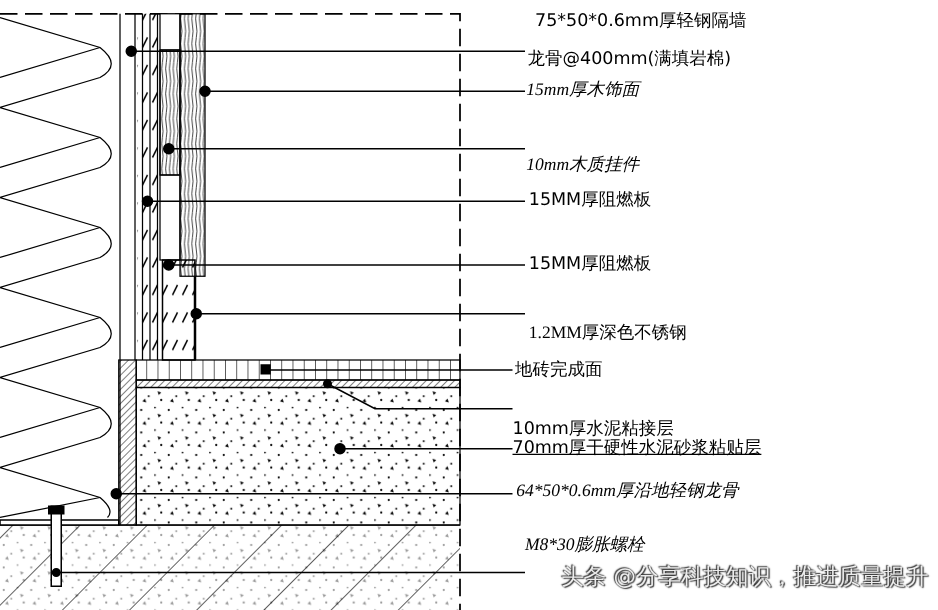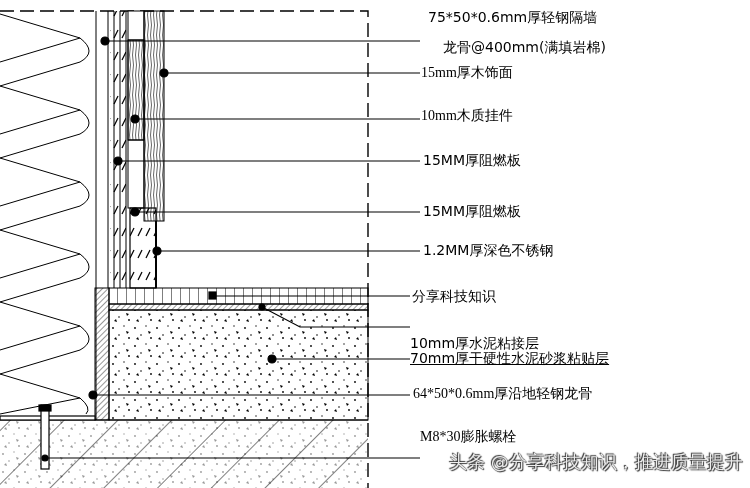--- a/index.html
+++ b/index.html
@@ -1,21 +1,21 @@
 <!DOCTYPE html>
 <html><head>
 <meta charset="utf-8">
 <style>
   html, body { margin: 0; padding: 0; background: #ffffff; }
   body { width: 750px; height: 488px; position: relative; overflow: hidden;
          font-family: "DejaVu Serif", "Liberation Serif", serif; }
   #drawing { position: absolute; left: 0; top: 0; width: 750px; height: 488px; }
   .label { position: absolute; white-space: nowrap; color: #000; font-size: 14px; line-height: 22px; }
   .label.sans { font-family: "DejaVu Sans", "Liberation Sans", sans-serif; }
-  .label.serif { font-family: "Liberation Serif", "DejaVu Serif", serif; }
+  .label.serif { font-family: "Liberation Serif", "DejaVu Serif", serif; font-style: italic; }
   .watermark { position: absolute; left: 449px; top: 450px; font-size: 18px; line-height: 24px;
                color: rgba(255,255,255,0.9);
                text-shadow: 0 0 1px #333, 1px 1px 1px #333, -1px -1px 1px #333;
                font-family: "DejaVu Sans", "Liberation Sans", sans-serif; white-space: nowrap; }
 </style>
 </head>
 <body>
 
 <svg id="drawing" width="750" height="488" viewBox="0 0 750 488" xmlns="http://www.w3.org/2000/svg">
   <defs>
@@ -126,24 +126,24 @@
     <line x1="272" y1="359" x2="410" y2="359"></line>
       <circle cx="272" cy="359" r="4"></circle>
     <line x1="93" y1="395" x2="410" y2="395"></line>
       <circle cx="93" cy="395" r="4"></circle>
     <line x1="45" y1="458" x2="420" y2="458"></line>
       <circle cx="45" cy="458" r="3"></circle>
   </g>
 </svg>
 
 <div class="label sans" style="left:428px;top:6px;">75*50*0.6mm厚轻钢隔墙</div>
-<div class="label sans" style="left:443px;top:36px;">龙骨@400mm(满填岩棉)</div>
+<div class="label sans" style="left:422px;top:36px;">龙骨@400mm(满填岩棉)</div>
 <div class="label serif" style="left:421px;top:62px;">15mm厚木饰面</div>
-<div class="label serif" style="left:421px;top:105px;">10mm木质挂件</div>
+<div class="label serif" style="left:421px;top:122px;">10mm木质挂件</div>
 <div class="label sans" style="left:423px;top:149px;">15MM厚阻燃板</div>
 <div class="label sans" style="left:423px;top:200px;">15MM厚阻燃板</div>
-<div class="label sans" style="left:423px;top:239px;">1.2MM厚深色不锈钢</div>
-<div class="label sans" style="left:412px;top:285px;">分享科技知识</div>
+<div class="label sans" style="left:423px;top:256px;font-family:Liberation Serif, serif;">1.2MM厚深色不锈钢</div>
+<div class="label sans" style="left:412px;top:285px;">地砖完成面</div>
 <div class="label sans" style="left:410px;top:332px;">10mm厚水泥粘接层</div>
 <div class="label sans" style="left:410px;top:347px;text-decoration:underline;">70mm厚干硬性水泥砂浆粘贴层</div>
 <div class="label serif" style="left:413px;top:383px;">64*50*0.6mm厚沿地轻钢龙骨</div>
 <div class="label serif" style="left:420px;top:426px;">M8*30膨胀螺栓</div>
 <div class="watermark">头条 @分享科技知识，推进质量提升</div>
 
 </body></html>

